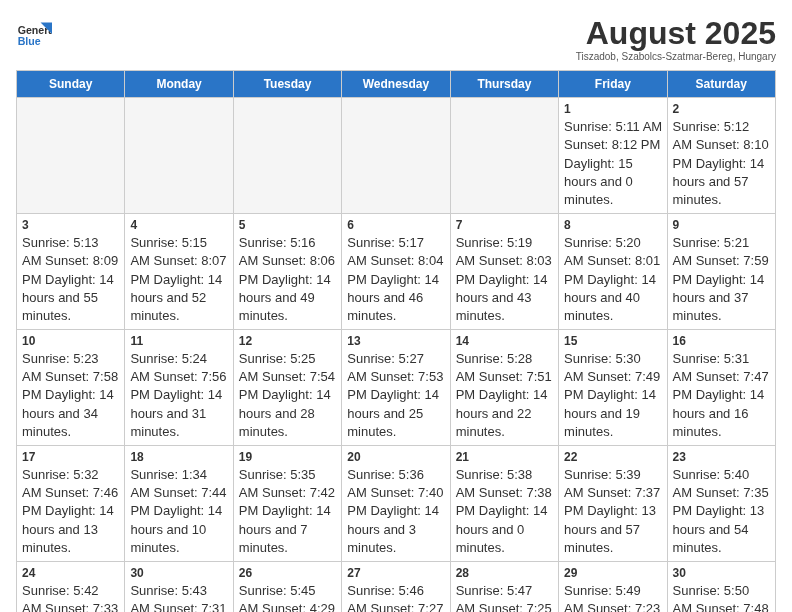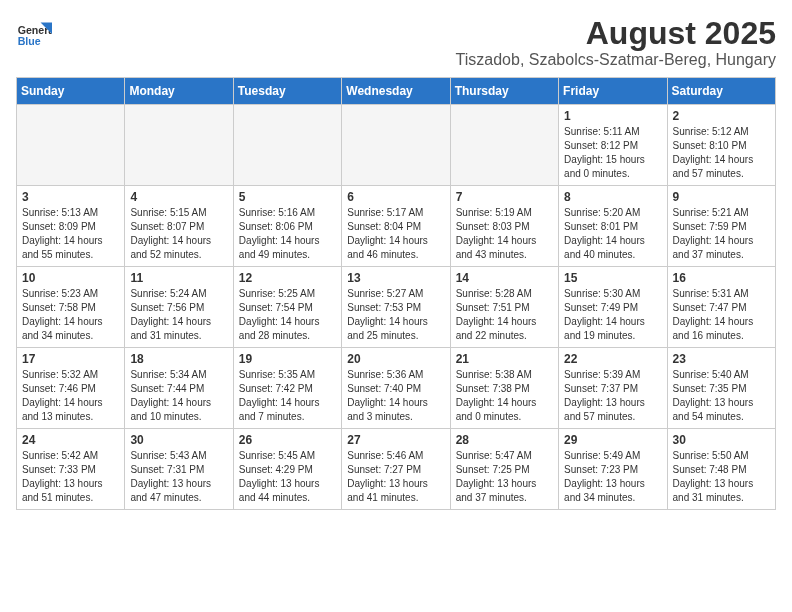--- a/index.html
+++ b/index.html
@@ -28,35 +28,35 @@
     .title-area {
       text-align: right;
     }
     .month-year {
       font-size: 32px;
       font-weight: bold;
       color: #333;
       line-height: 1.1;
     }
     .location {
-      font-size: 16px;
+      font-size: 10px;
       color: #555;
     }
     table {
       width: 100%;
       border-collapse: collapse;
       table-layout: fixed;
     }
     thead th {
       background-color: #2a75c7;
       color: #fff;
       font-size: 12px;
       font-weight: bold;
       padding: 6px 4px;
-      text-align: left;
+      text-align: center;
       border: 1px solid #ccc;
     }
     tbody td {
       vertical-align: top;
       border: 1px solid #ccc;
       padding: 4px 4px 4px 5px;
       font-size: 9.5px;
       color: #333;
       height: 78px;
       background: #fff;
@@ -64,21 +64,21 @@
     tbody td.empty {
       background: #f5f5f5;
     }
     .day-number {
       font-size: 12px;
       font-weight: bold;
       display: block;
       margin-bottom: 2px;
     }
     .day-info {
-      font-size: 10px;
+      font-size: 13px;
       color: #333;
       line-height: 1.4;
     }
   </style>
 </head>
 <body>
 
 <div>
   <div class="header-area">
     <div class="logo">
@@ -216,21 +216,21 @@
         </tr>
         <tr>
           <td>
             <span class="day-number">17</span>
             <div class="day-info">Sunrise: 5:32 AM
 Sunset: 7:46 PM
 Daylight: 14 hours and 13 minutes.</div>
           </td>
           <td>
             <span class="day-number">18</span>
-            <div class="day-info">Sunrise: 5:34 AM
+            <div class="day-info">Sunrise: 1:34 AM
 Sunset: 7:44 PM
 Daylight: 14 hours and 10 minutes.</div>
           </td>
           <td>
             <span class="day-number">19</span>
             <div class="day-info">Sunrise: 5:35 AM
 Sunset: 7:42 PM
 Daylight: 14 hours and 7 minutes.</div>
           </td>
           <td>

